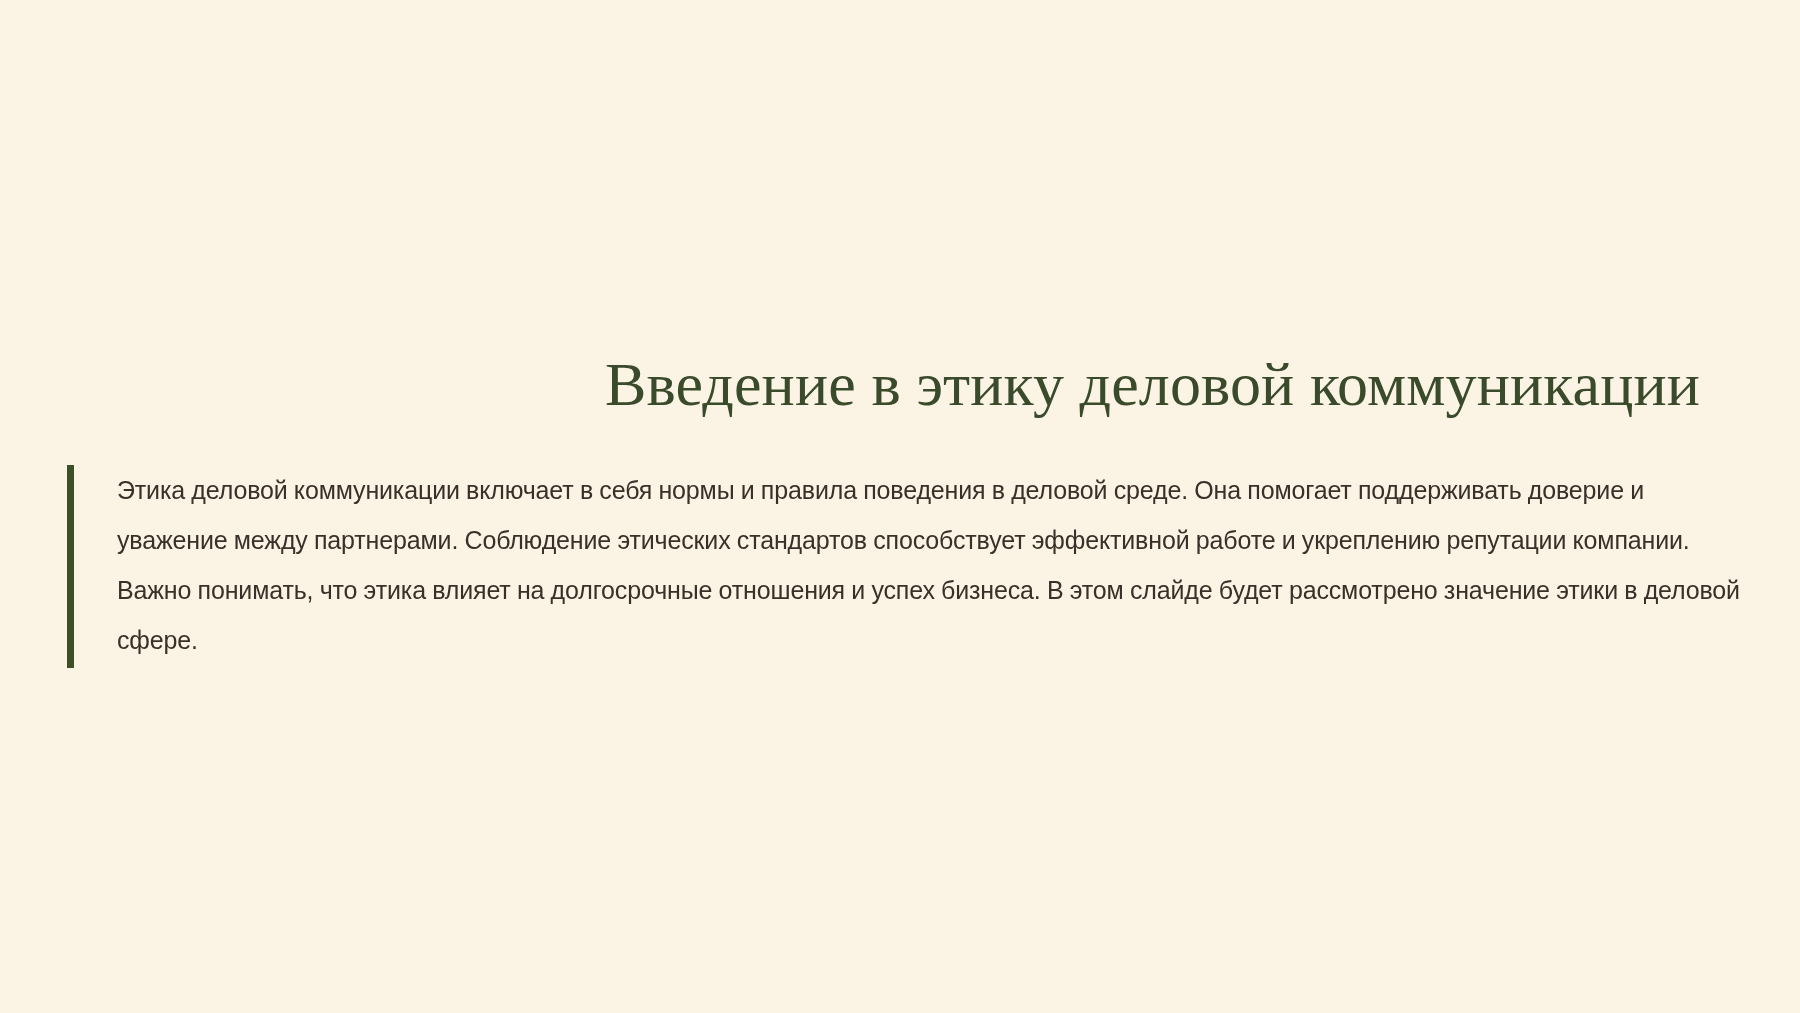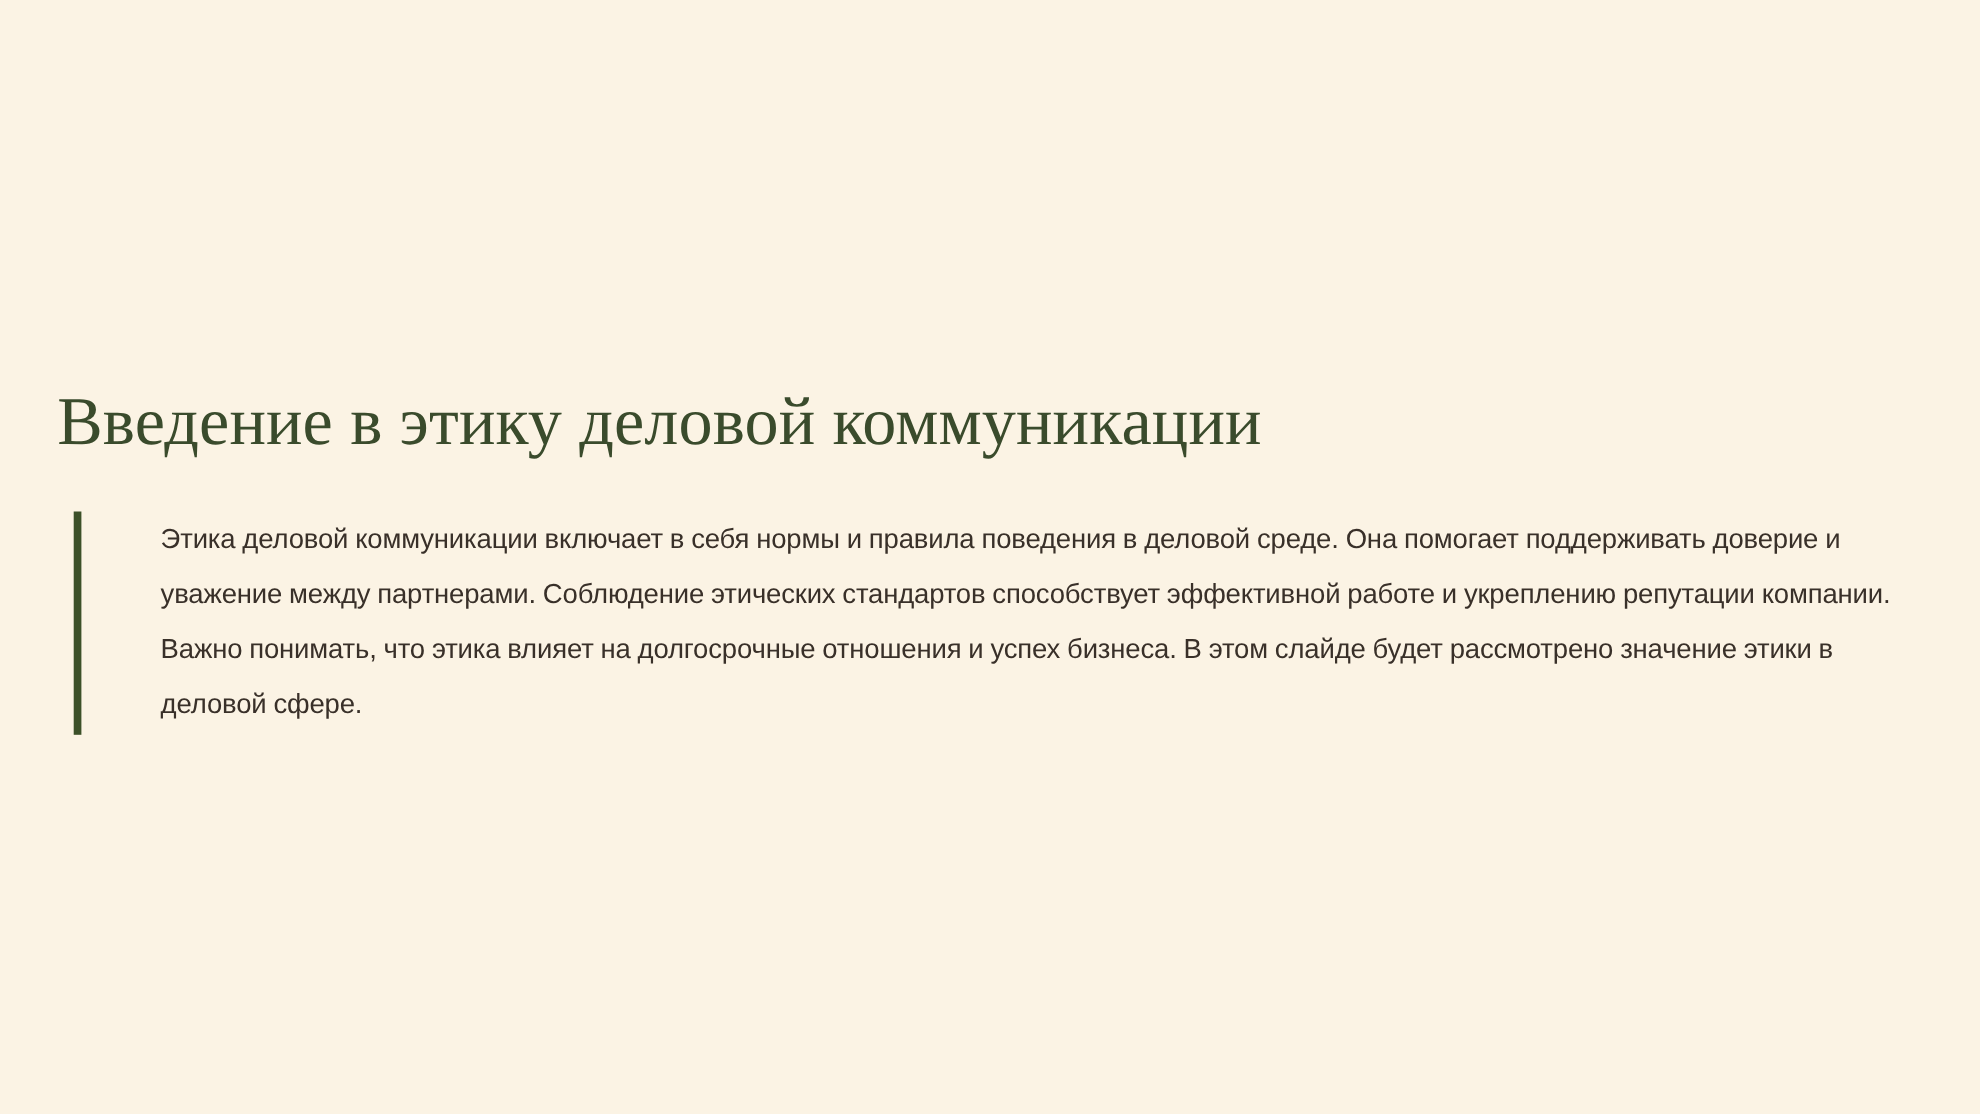--- a/index.html
+++ b/index.html
@@ -29,31 +29,32 @@
     position: absolute;
     left: 0;
     top: 0;
     width: 1800px;
     height: 1013px;
   }
 
   
   .slide-title {
     position: absolute;
-    left: 52px;
+    left: 80px;
     top: 347px;
     width: 1620px;
     margin: 0;
     font-family: "Liberation Serif", "DejaVu Serif", serif;
     font-weight: 400;
     font-size: 62px;
     line-height: 74px;
     letter-spacing: 0.1px;
     color: #3a4b2c;
     white-space: nowrap;
+    text-align: right;
   }
 
   
   .body-block {
     position: absolute;
     left: 67px;
     top: 465px;
     width: 1680px;
     display: flex;
     align-items: stretch;
@@ -62,21 +63,21 @@
   .accent-bar {
     flex: 0 0 auto;
     width: 7px;
     min-height: 203px;
     background: #3c5028;
     border-radius: 0;
   }
 
   .body-text-wrap {
     flex: 1 1 auto;
-    padding-left: 72px;
+    padding-left: 43px;
     box-sizing: border-box;
   }
 
   .body-text {
     margin: 0;
     font-family: "Liberation Sans", "DejaVu Sans", sans-serif;
     font-weight: 400;
     font-size: 25px;
     line-height: 50px;
     letter-spacing: -0.15px;

